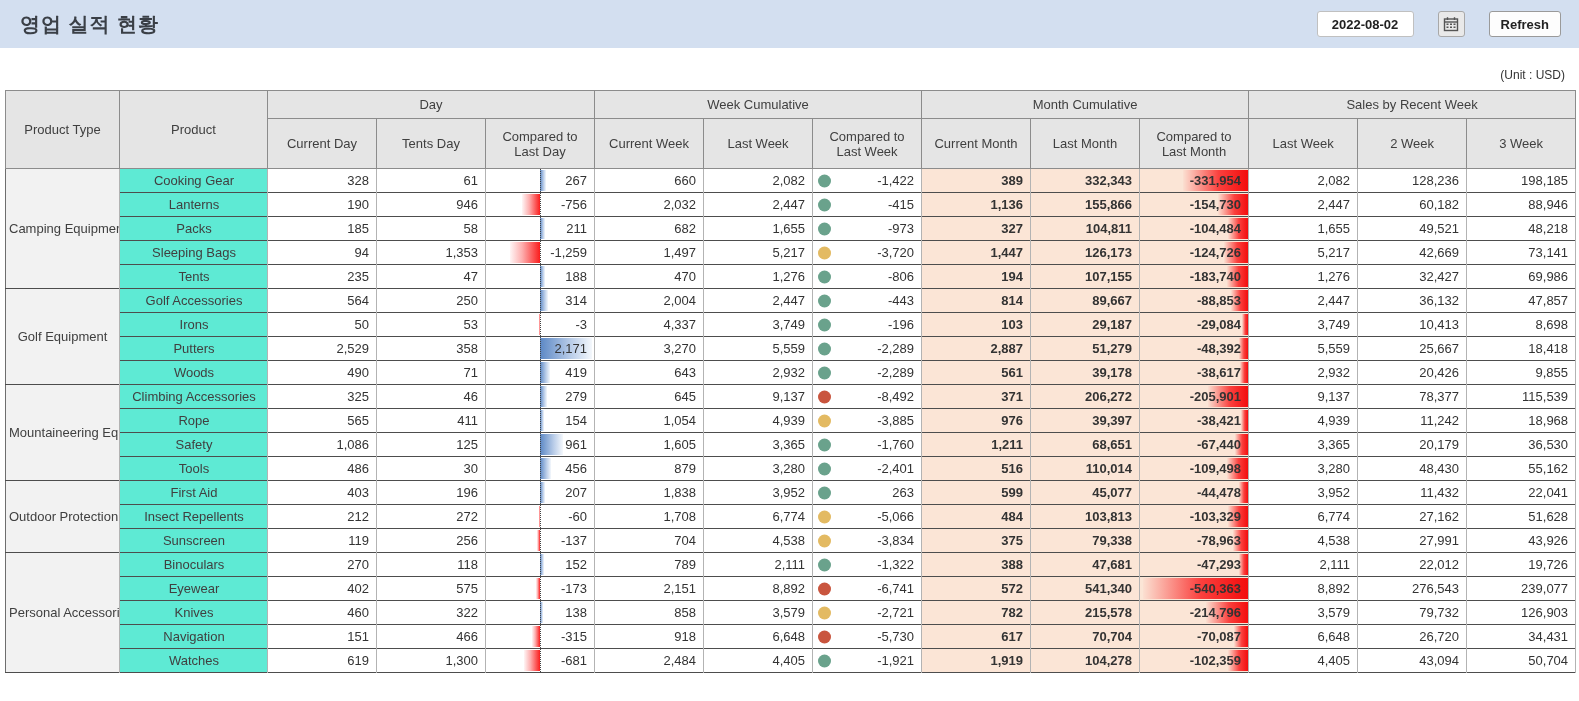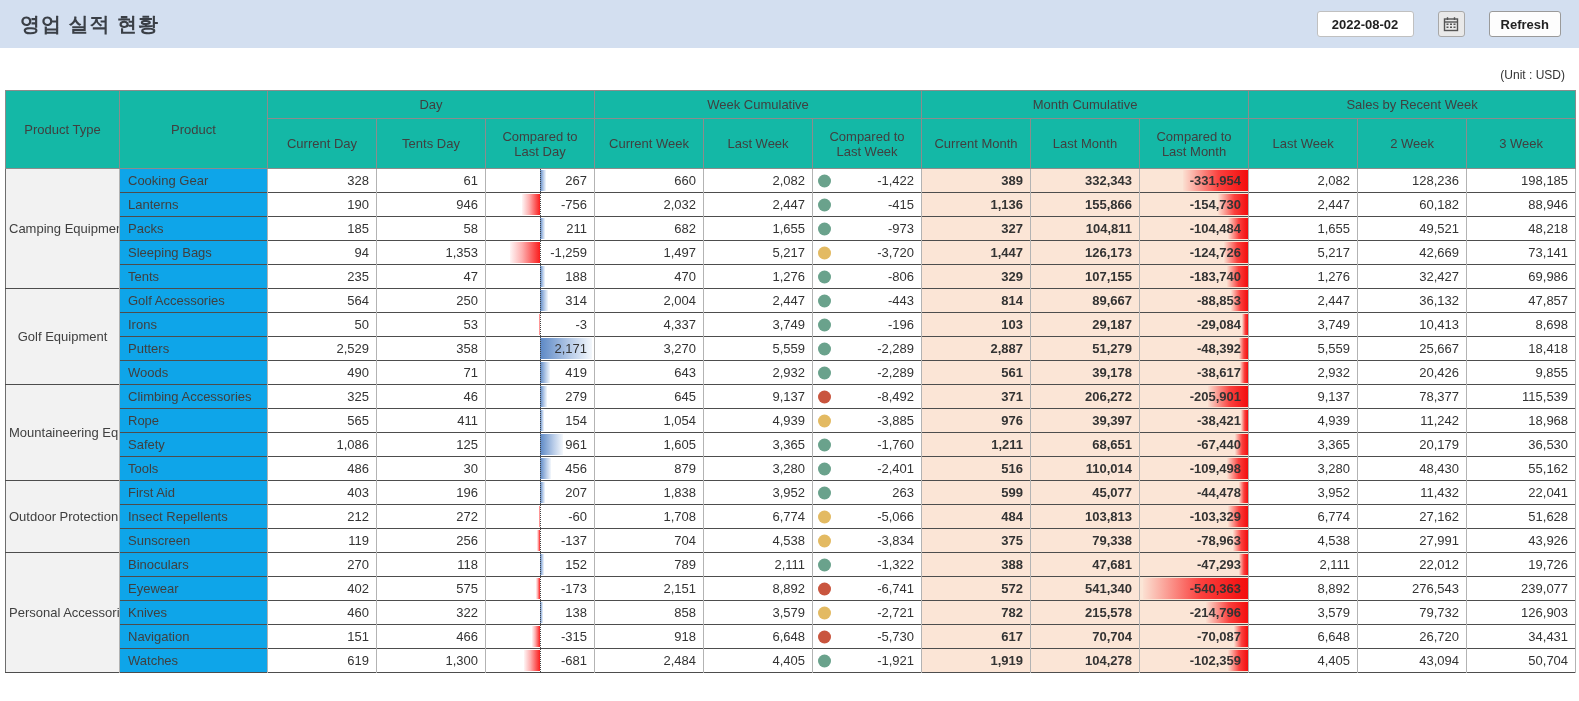--- a/index.html
+++ b/index.html
@@ -20,30 +20,30 @@
     background:#fdfdfd; font-size:13px; font-weight:bold; color:#222; cursor:pointer;
     font-family:"Liberation Sans", sans-serif; }
 
   
   .unit { text-align:right; font-size:12px; color:#333; padding:20px 14px 8px 0; }
 
   
   .table-wrap { margin:0 5px; }
   table { border-collapse:collapse; table-layout:fixed; width:1570px; font-size:13px; color:#333;
     border:1px solid #6e6e6e; }
-  thead th { background:#14b8a6; border:1px solid #8c8c8c; font-weight:normal; color:#404040;
+  thead th { background:#e5e5e5; border:1px solid #8c8c8c; font-weight:normal; color:#404040;
     font-size:13px; padding:2px 4px; }
   tr.h1 th { height:28px; }
   tr.h2 th { height:50px; }
   tbody tr { border-top:1px solid #4d4d4d; border-bottom:1px solid #4d4d4d; }
   tbody td { height:24px; border-left:1px solid #b3b3b3; border-right:1px solid #b3b3b3;
     padding:0 7px 0 0; text-align:right; background:#fff; overflow:hidden; white-space:nowrap; }
   td.gb { border-left:1px solid #6e6e6e; }
   td.ptype { background:#f2f2f2; text-align:center; padding:0 3px; color:#404040; border-left:none; }
-  td.pname { background:#0ea5e9; text-align:left; padding-left:8px; color:#404040; }
+  td.pname { background:#5eead4; text-align:center; padding-left:8px; color:#404040; }
   td.m { background:#fbe5d6; font-weight:bold; }
 
   
   td.cmp-day { position:relative; }
   td.cmp-day .mid { position:absolute; left:50%; top:0; bottom:0; width:0;
     border-left:1px dotted #444; z-index:2; }
   td.cmp-day .bar { position:absolute; top:1px; bottom:1px; z-index:1; }
   td.cmp-day .bar.pos { left:50%;
     background:linear-gradient(90deg,#5c88c5 0%, rgba(130,165,215,0.55) 60%, rgba(165,195,230,0.12) 100%); }
   td.cmp-day .bar.neg { right:50%;
@@ -197,21 +197,21 @@
           <td>73,141</td>
         </tr>
         <tr>
           <td class="pname">Tents</td>
           <td class="gb">235</td>
           <td>47</td>
           <td class="cmp-day"><span class="bar pos" style="width: 5px;"></span><span class="mid"></span><span class="num">188</span></td>
           <td class="gb">470</td>
           <td>1,276</td>
           <td class="cmp-week"><span class="dot" style="background: rgb(106, 162, 140);"></span><span class="num">-806</span></td>
-          <td class="m gb">329</td>
+          <td class="m gb">194</td>
           <td class="m">107,155</td>
           <td class="m cmp-month"><span class="bar" style="width: 21px;"></span><span class="num">-183,740</span></td>
           <td class="gb">1,276</td>
           <td>32,427</td>
           <td>69,986</td>
         </tr>
         <tr>
           <td class="ptype" rowspan="4">Golf Equipment</td>
           <td class="pname">Golf Accessories</td>
           <td class="gb">564</td>

